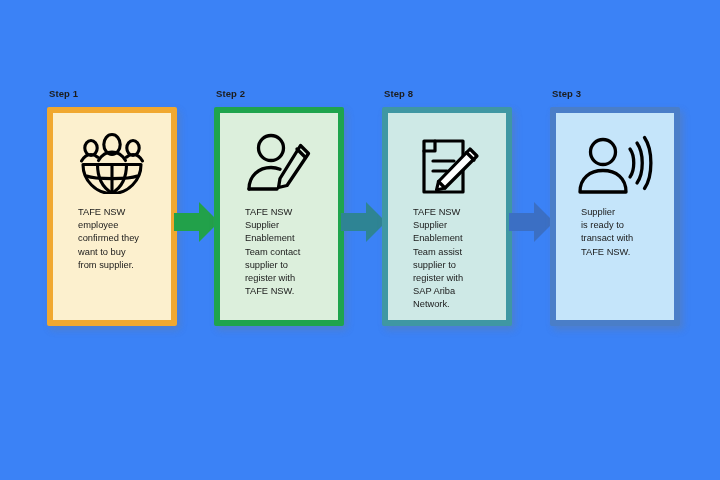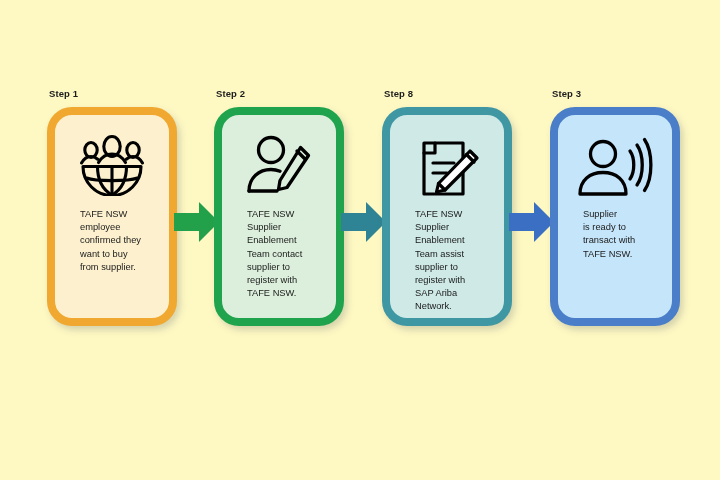--- a/index.html
+++ b/index.html
@@ -4,21 +4,21 @@
 <style>
   html, body {
     margin: 0;
     padding: 0;
     background: #ffffff;
   }
   #canvas {
     position: relative;
     width: 720px;
     height: 480px;
-    background: #fef9c3;
+    background: #3b82f6;
     font-family: "Liberation Sans", sans-serif;
     overflow: hidden;
   }
 
   .step-group {
     position: absolute;
     top: 88px;
     width: 132px;
   }
 
@@ -32,22 +32,22 @@
     letter-spacing: 0.1px;
     white-space: nowrap;
   }
 
   .card {
     position: absolute;
     top: 19px;
     left: 0;
     width: 130px;
     height: 219px;
-    border-radius: 25px;
-    border: 8px solid #1d4ed8;
+    border-radius: 2px;
+    border: 6px solid #1d4ed8;
     box-sizing: border-box;
     box-shadow: 3px 4px 7px rgba(120,120,120,0.30);
     padding-left: 16px;
   }
 
   .card-icon {
     position: absolute;
     top: 14px;
     left: 0;
     width: 100%;

